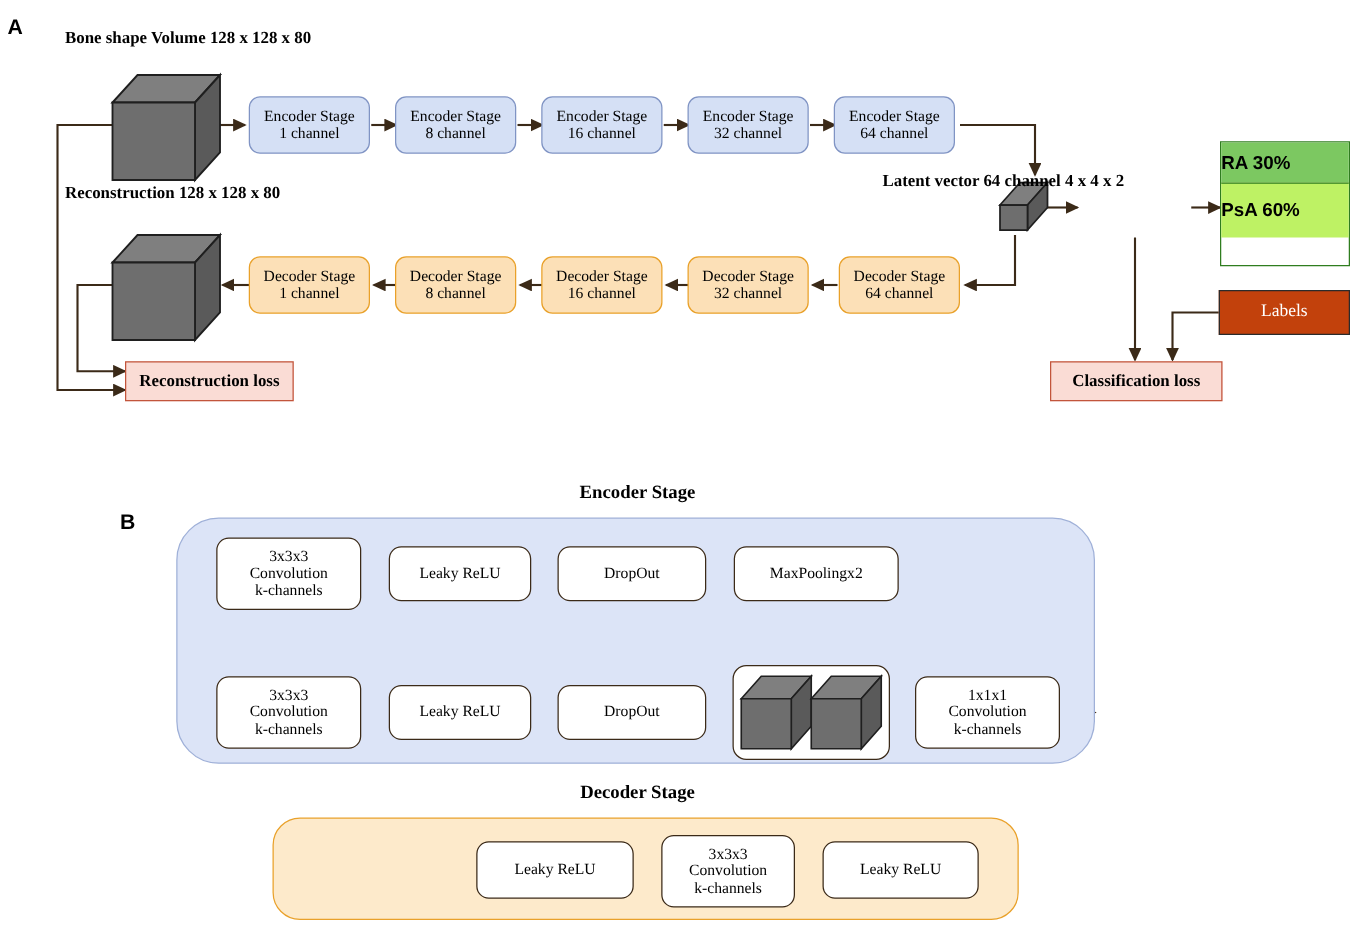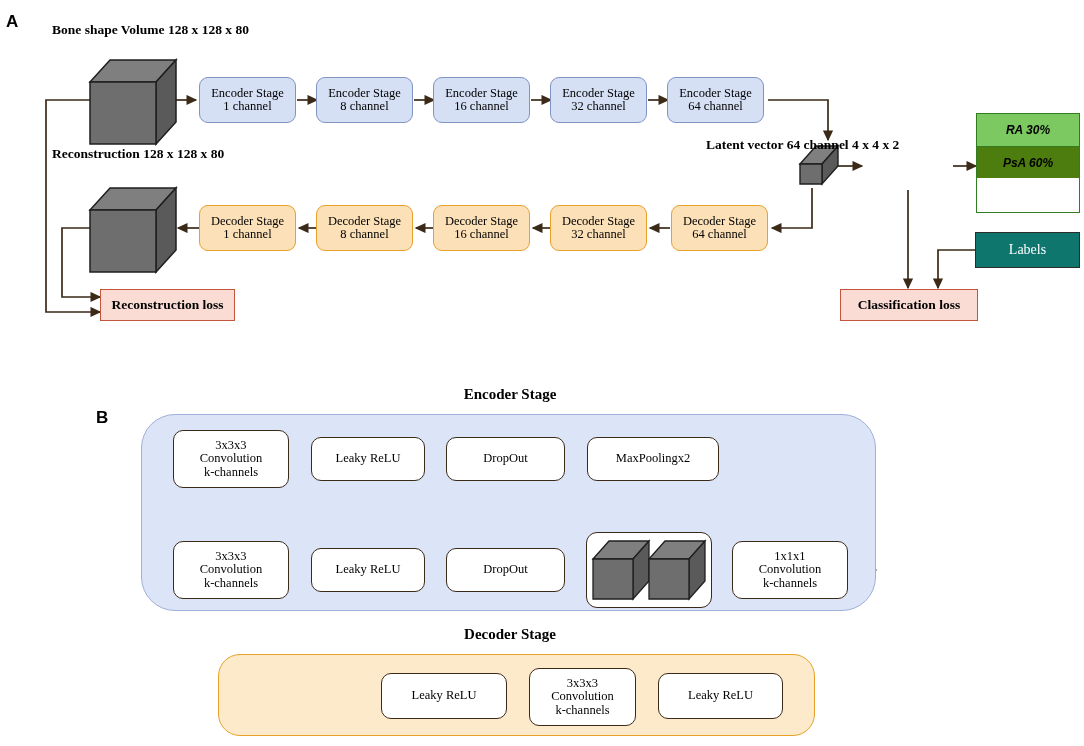--- a/index.html
+++ b/index.html
@@ -62,39 +62,38 @@
     border-radius: 10px;
   }
   .loss-box {
     background: #fadcd5;
     border: 1.7px solid #c2553c;
     font-family: "Liberation Serif", serif;
     font-weight: bold;
     font-size: 13.5px;
   }
   .gray-box {
-    background: #0f766e;
+    background: #c2410c;
     border: 1.6px solid #2b2b2b;
     color: #ffffff;
     font-size: 14px;
   }
 
   
   .cls-stack {
     position: absolute;
     z-index: 4;
     border: 1.6px solid #2f7d1f;
   }
   .cls-cell {
-    display: flex; align-items: center; justify-content: center;
+    display: flex; align-items: center; justify-content: flex-start;
     font-family: "Liberation Sans", sans-serif;
     font-weight: bold;
-    font-size: 12px;
+    font-size: 15px;
     color: #000;
-    font-style: italic;
   }
   .cls-cell + .cls-cell { border-top: 1.6px solid #2f7d1f; }
 
   
   .cube { position: absolute; z-index: 3; }
   .cube svg { display: block; }
 
   .caption {
     position: absolute;
     text-align: center;
@@ -308,21 +307,21 @@
       <polygon points="24,24 40,6 40,26 24,44" fill="#5a5a5a" stroke="#1f1f1f" stroke-width="1.4"></polygon>
       <polygon points="2,24 24,24 24,44 2,44" fill="#6e6e6e" stroke="#1f1f1f" stroke-width="1.4"></polygon>
     </svg>
   </div>
 
 
   <div class="cls-stack" style="left:976px; top:113px; width:104px; height:100px;">
     <div class="cls-cell" style="height:32px; background:#7cc861;">
       <span>RA 30%</span>
     </div>
-    <div class="cls-cell" style="height:32px; background:#4d7c0f;">
+    <div class="cls-cell" style="height:44px; background:#bef264;">
       <span>PsA 60%</span>
     </div>
   </div>
 
   <div class="node gray-box" style="left:975px; top:232px; width:105px; height:36px;">
     <span>Labels</span>
   </div>
 
   <div class="node loss-box" style="left:100px; top:289px; width:135px; height:32px;">
     <span>Reconstruction loss</span>

